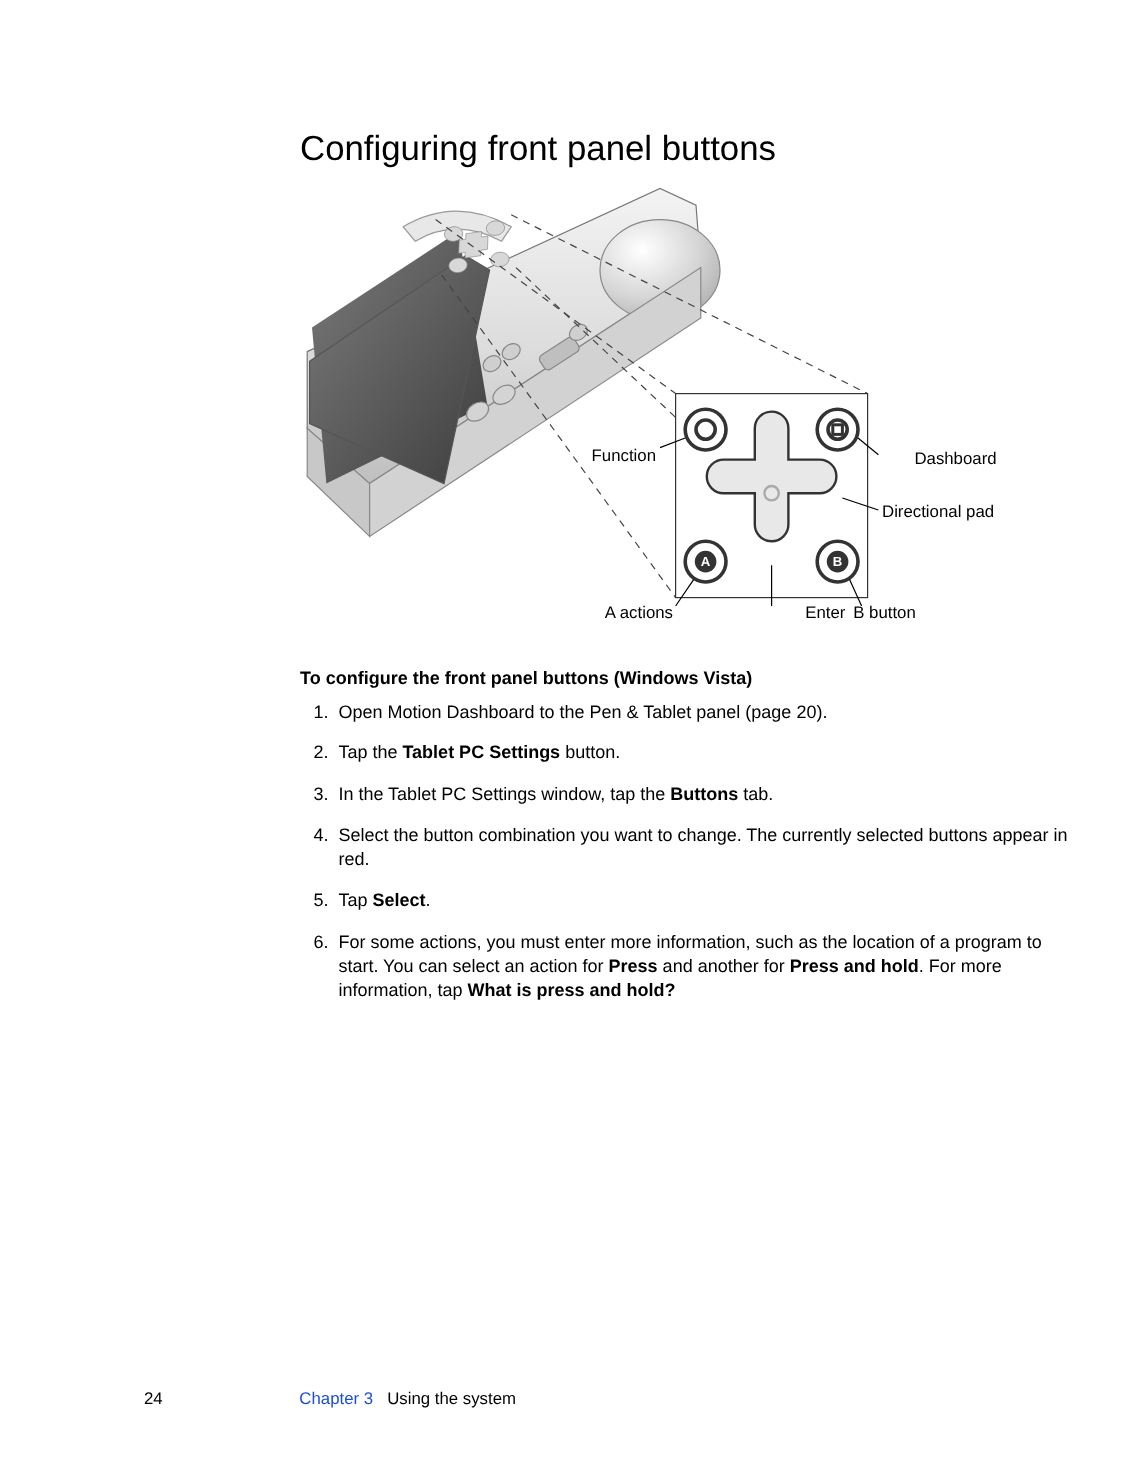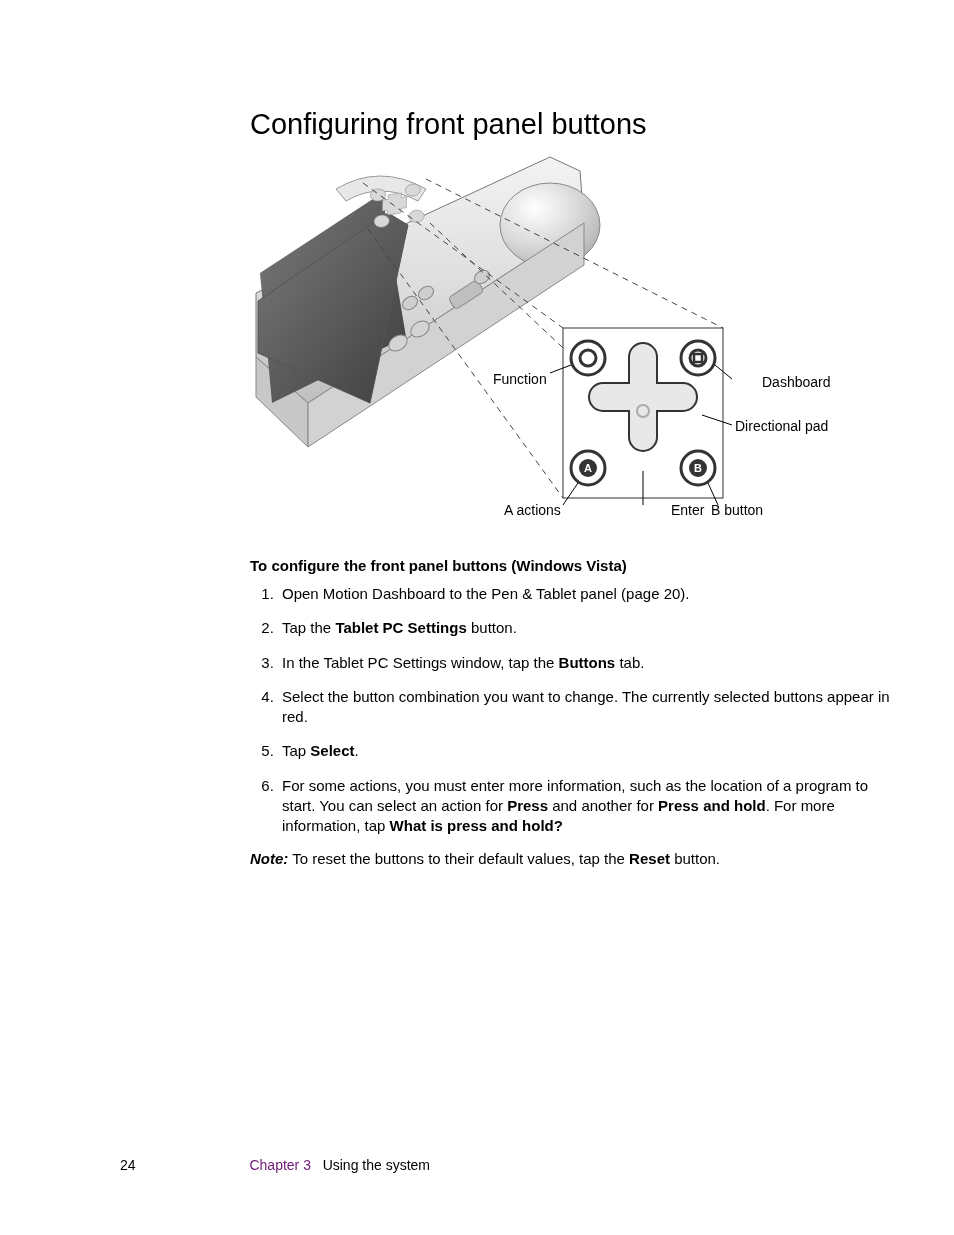--- a/index.html
+++ b/index.html
@@ -71,21 +71,21 @@
     font-style: italic;
     font-weight: 700;
   }
   .footer {
     position: absolute;
     left: 120px;
     bottom: 62px;
     font-size: 14px;
   }
   .footer .pageno { margin-right: 110px; }
-  .footer .chapter { color: #701a75; }
+  .footer .chapter { color: #1d4ed8; }
   b { font-weight: 700; }
 </style>
 </head>
 <body>
 
 <div class="page">
 
   <h1 class="title">Configuring front panel buttons</h1>
 
 
@@ -213,23 +213,20 @@
     <li>
       <span>Tap </span><b>Select</b><span>.</span>
     </li>
     <li>
       <span class="extra">
         <span>For some actions, you must enter more information, such as the location of a program to start. You can select an action for </span><b>Press</b><span> and another for </span><b>Press and hold</b><span>. For more information, tap </span><b>What is press and hold?</b>
       </span>
     </li>
   </ol>
 
-  <p class="note">
-    <span class="label">Note:</span><span> To reset the buttons to their default values, tap the </span><b>Reset</b><span> button.</span>
-  </p>
 
   <div class="footer">
     <span class="pageno">24</span>
     <span class="chapter">Chapter 3</span>
     <span>&nbsp;&nbsp;</span><span>Using the system</span>
   </div>
 
 </div>
 
 </body></html>

